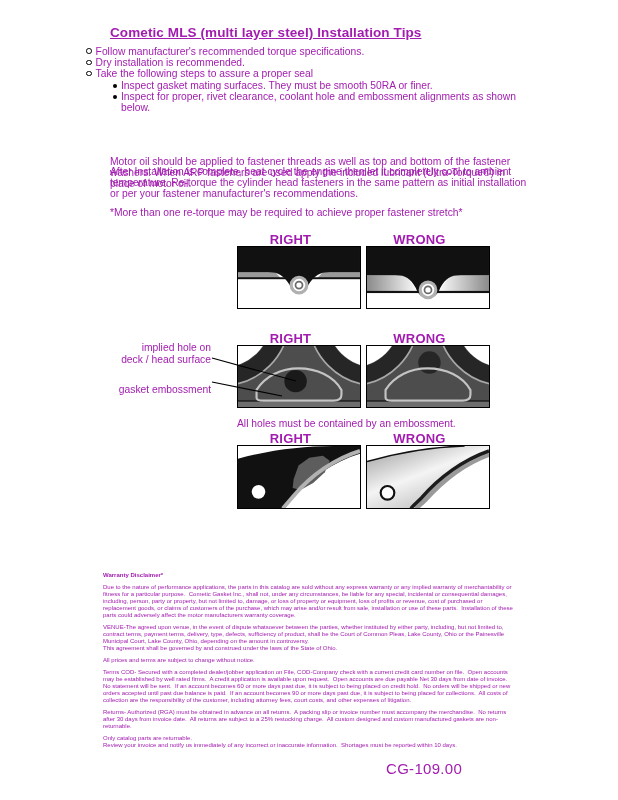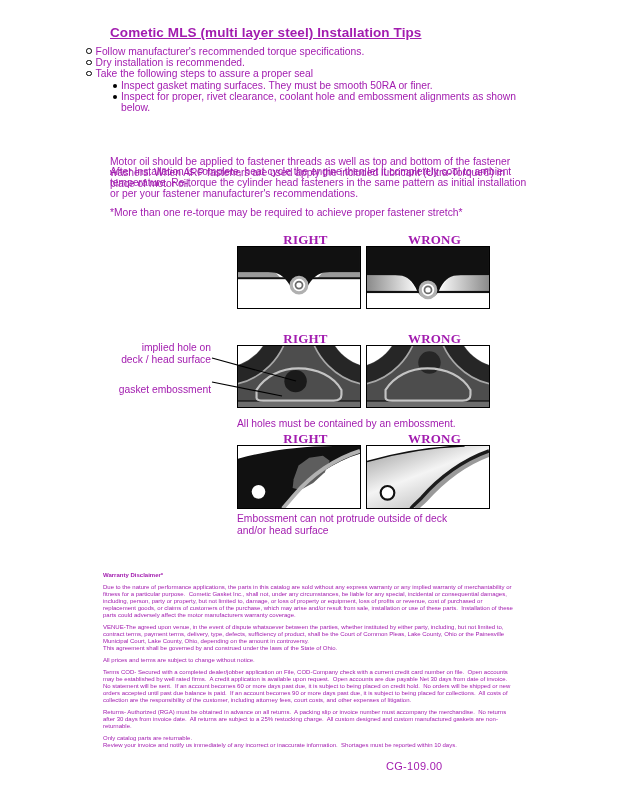--- a/index.html
+++ b/index.html
@@ -18,41 +18,41 @@
     margin-right:4px; position:relative; top:-1px;
   }
   .bullet.sub { margin-left:27px; }
   .bullet.sub .mk { background:#000; border:none; width:4px; height:4px; }
   .diesel-heading { position:absolute; left:110px; top:117px; font-size:12.5px; font-weight:bold; }
   .para { position:absolute; left:110px; width:420px; font-size:10.3px; line-height:11.2px; white-space:pre-wrap; }
   .p1 { top:136px;margin-top:20px; }
   .p2 { top:166px; }
   .note { position:absolute; left:110px; top:207px; font-size:10.3px; }
 
-  .dia-labels { position:absolute; left:241px; width:258px; display:flex;font-family:Liberation Serif, serif; }
+  .dia-labels { position:absolute; left:226px; width:258px; display:flex; }
   .dia-labels .cell { width:129px; text-align:center; font-size:13px; font-weight:bold; letter-spacing:0.2px; }
   .dia-row { position:absolute; left:237px; display:flex; gap:5px; }
   .frame { width:122px; border:1.6px solid #000; background:#fff; font-size:0; }
   .frame svg { display:block; width:122px; }
   .caption { position:absolute; font-size:10.3px; line-height:12px; }
   .cap1 { left:237px; top:312px; }
   .cap2 { left:237px; top:418px; width:258px; text-align:left; }
   .cap3 { left:237px; top:513px; width:260px; }
 
   .side-label { position:absolute; left:98px; width:113px; text-align:right; font-size:10.3px; line-height:11.5px; }
   .lbl-coolant { top:342px; }
   .lbl-emboss { top:384px; }
   .leader-overlay { position:absolute; left:211px; top:348px; width:90px; height:52px; z-index:5; pointer-events:none; }
 
   .disclaimer { position:absolute; left:103px; top:572px; width:410px; }
   .disclaimer h6 { margin:0 0 6px 0; font-size:6px; font-weight:bold; }
   .disclaimer p { margin:0; font-size:6px; line-height:7px; white-space:pre-wrap; }
   .disclaimer p.gap-top { margin-top:5px; }
 
-  .doc-code { position:absolute; left:386px; top:760px; font-size:11px; letter-spacing:0.3px; }
+  .doc-code { position:absolute; left:386px; top:760px; font-size:15px; letter-spacing:0.3px; }
 </style>
 </head>
 <body>
 
 <div class="page">
 
   <div class="title">Cometic MLS (multi layer steel) Installation Tips</div>
 
   <div class="bullets">
     <div class="bullet">
@@ -193,24 +193,20 @@
         </defs>
         <rect width="125" height="64" fill="#fff"></rect>
         <path d="M0,16 C34,6 68,1 100,0 L125,0 L125,6 C98,15 73,33 55,54 C50,59 46,61 44,64 L0,64 Z" fill="url(#g3)"></path>
         <path d="M0,16 C34,6 68,1 100,0" fill="none" stroke="#111" stroke-width="1.5"></path>
         <path d="M125,8 C100,17 77,35 59,55 C55,59 52,61 50,64" stroke="#9a9a9a" stroke-width="6" fill="none"></path>
         <path d="M125,5 C99,14 74,32 56,53 C51,58 47,61 45,64" stroke="#1c1c1c" stroke-width="3.5" fill="none"></path>
         <circle cx="21" cy="48" r="7" fill="#fff" stroke="#111" stroke-width="2.2"></circle>
       </svg>
     </div>
   </div>
-  <div class="caption cap3">
-    <div>Embossment can not protrude outside of deck</div>
-    <div>and/or head surface</div>
-  </div>
 
   <div class="disclaimer">
     <h6>Warranty Disclaimer*</h6>
     <p>Due to the nature of performance applications, the parts in this catalog are sold without any express warranty or any implied warranty of merchantability or fitness for a particular purpose.  Cometic Gasket Inc., shall not, under any circumstances, be liable for any special, incidental or consequential damages, including, person, party or property, but not limited to, damage, or loss of property or equipment, loss of profits or revenue, cost of purchased or replacement goods, or claims of customers of the purchase, which may arise and/or result from sale, installation or use of these parts.  Installation of these parts could adversely affect the motor manufacturers warranty coverage.</p>
     <p class="gap-top">VENUE-The agreed upon venue, in the event of dispute whatsoever between the parties, whether instituted by either party, including, but not limited to, contract terms, payment terms, delivery, type, defects, sufficiency of product, shall be the Court of Common Pleas, Lake County, Ohio or the Painesville Municipal Court, Lake County, Ohio, depending on the amount in controversy.</p>
     <p>This agreement shall be governed by and construed under the laws of the State of Ohio.</p>
     <p class="gap-top">All prices and terms are subject to change without notice.</p>
     <p class="gap-top">Terms COD- Secured with a completed dealer/jobber application on File, COD-Company check with a current credit card number on file.  Open accounts may be established by well rated firms.  A credit application is available upon request.  Open accounts are due payable Net 30 days from date of invoice.  No statement will be sent.  If an account becomes 60 or more days past due, it is subject to being placed on credit hold.  No orders will be shipped or new orders accepted until past due balance is paid.  If an account becomes 90 or more days past due, it is subject to being placed for collections.  All costs of collection are the responsibility of the customer, including attorney fees, court costs, and other expenses of litigation.</p>
     <p class="gap-top">Returns- Authorized (RGA) must be obtained in advance on all returns.  A packing slip or invoice number must accompany the merchandise.  No returns after 30 days from invoice date.  All returns are subject to a 25% restocking charge.  All custom designed and custom manufactured gaskets are non-returnable.</p>
     <p class="gap-top">Only catalog parts are returnable.</p>

